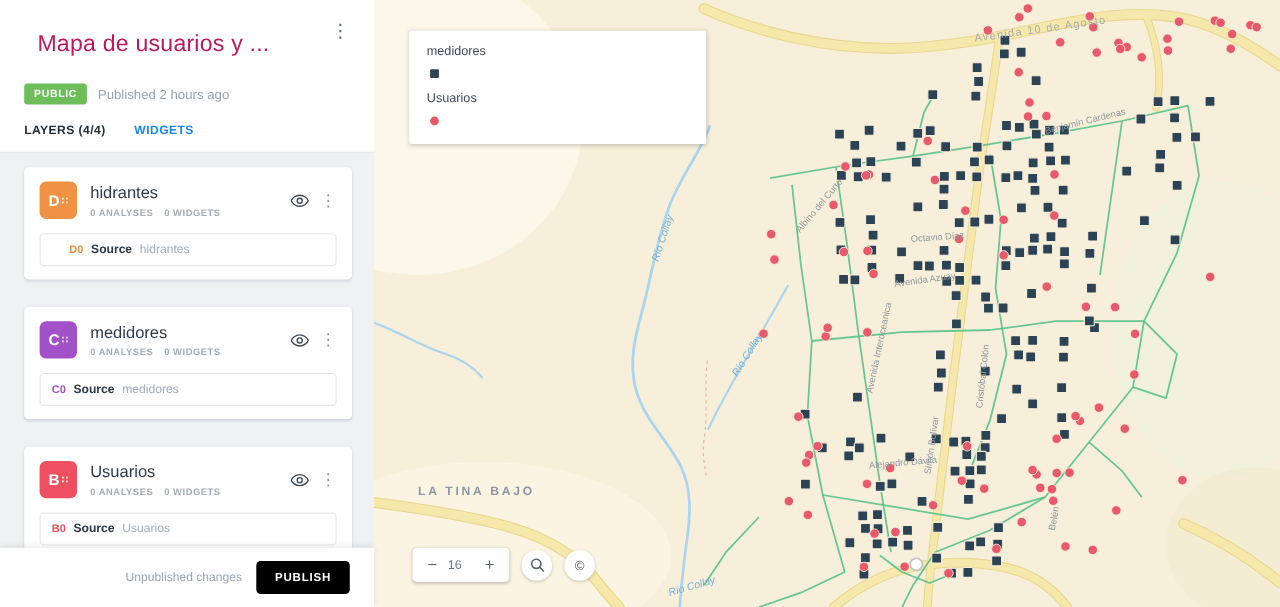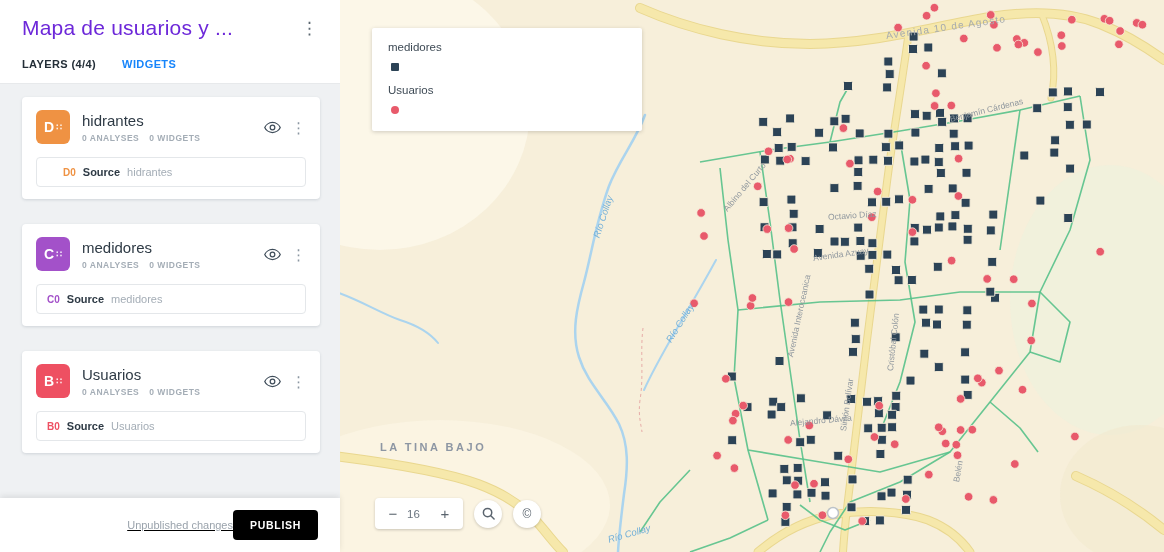--- a/index.html
+++ b/index.html
@@ -2,21 +2,21 @@
 <html><head>
 <meta charset="utf-8">
 <style>
   html,body{margin:0;padding:0;background:#fff;}
   .app{position:relative;width:1164px;height:552px;overflow:hidden;font-family:"Liberation Sans",sans-serif;background:#fff;}
 
   
   .sidebar{position:absolute;left:0;top:0;width:340px;height:552px;background:#eff1f3;display:flex;flex-direction:column;z-index:10;}
   .sidebar-header{background:#fff;padding:16px 20px 0 22px;border-bottom:1px solid #e7e9eb;}
   .title-row{display:flex;align-items:flex-start;}
-  .page-title{font-size:21px;font-weight:400;color:#6d28d9;margin:0;flex:1;letter-spacing:.2px;white-space:nowrap;overflow:hidden;}
+  .page-title{font-size:21px;font-weight:400;color:#be185d;margin:12px;flex:1;letter-spacing:.2px;white-space:nowrap;overflow:hidden;}
   .kebab-btn{background:none;border:none;color:#5b6770;font-size:17px;line-height:1;cursor:pointer;padding:4px 2px 0 2px;}
   .meta-row{display:flex;align-items:center;gap:10px;margin-top:12px;}
   .badge{font-size:9.5px;font-weight:700;color:#fff;padding:4px 9px;border-radius:3px;letter-spacing:.6px;}
   .published{font-size:12px;color:#9aa3ac;}
   .tabs{display:flex;gap:26px;margin-top:18px;}
   .tab{background:none;border:none;padding:0 0 13px 0;font-size:11px;font-weight:700;letter-spacing:.4px;cursor:pointer;font-family:inherit;color:#232e37;}
   .layers-list{flex:1;overflow:hidden;padding:13px 20px 0 22px;}
   .layer-card{background:#fff;border-radius:4px;box-shadow:0 1px 3px rgba(44,62,80,.16);padding:13px 14px 12px 14px;margin-bottom:25px;}
   .card-top{display:flex;align-items:center;}
   .layer-icon{width:34px;height:34px;border-radius:6px;display:flex;align-items:center;justify-content:center;color:#fff;font-weight:700;font-size:14px;flex:0 0 34px;}
@@ -24,21 +24,21 @@
   .layer-info{flex:1;margin-left:12px;min-width:0;}
   .layer-name{font-size:15px;color:#2e3a45;}
   .layer-counts{display:flex;gap:10px;margin-top:4px;font-size:8.5px;letter-spacing:.5px;color:#a4adb6;font-weight:600;}
   .card-actions{display:flex;align-items:center;gap:10px;}
   .eye-btn{background:none;border:none;padding:0;cursor:pointer;line-height:0;}
   .card-kebab{background:none;border:none;color:#8b97a2;font-size:15px;cursor:pointer;padding:0;line-height:1;}
   .source-row{margin-top:13px;border:1px solid #e4e7ea;border-radius:4px;padding:8px 10px;display:flex;align-items:center;gap:7px;font-size:11px;background:#fff;}
   .source-chip{font-size:10px;font-weight:700;}
   .source-label{color:#2e3a45;font-weight:600;}
   .source-value{color:#a4adb6;}
-  .sidebar-footer{background:#fff;height:54px;display:flex;align-items:center;justify-content:flex-end;padding:0 22px;box-shadow:0 -2px 6px rgba(0,0,0,.09);z-index:5;text-decoration:underline;}
+  .sidebar-footer{background:#fff;height:54px;display:flex;align-items:center;justify-content:flex-end;gap:13px;padding:0 22px;box-shadow:0 -2px 6px rgba(0,0,0,.09);z-index:5;}
   .unpub{font-size:11px;color:#9aa3ac;}
   .publish-btn{color:#fff;border:none;border-radius:4px;font-size:10.5px;font-weight:700;letter-spacing:.7px;padding:9px 17px;cursor:pointer;font-family:inherit;}
 
   
   .map{position:absolute;left:340px;top:0;width:824px;height:552px;overflow:hidden;background:#f7efda;}
   #map-svg{position:absolute;left:0;top:0;}
   #map-labels{position:absolute;left:0;top:0;width:824px;height:552px;pointer-events:none;z-index:3;}
   .map-label{position:absolute;white-space:nowrap;transform-origin:0 50%;}
   .map-label.street{font-size:8.5px;}
   .map-label.road{font-size:10px;letter-spacing:1.2px;}
@@ -59,20 +59,24 @@
 </head>
 <body>
 
 <div class="app">
 
   <aside class="sidebar">
     <div class="sidebar-header">
       <div class="title-row">
         <h1 class="page-title">Mapa de usuarios y ...</h1>
         <button class="kebab-btn">⋮</button>
+      </div>
+      <div class="meta-row">
+        <span class="badge" style="background: rgb(109, 189, 91);">PUBLIC</span>
+        <span class="published">Published 2 hours ago</span>
       </div>
       <div class="tabs">
         <button class="tab">LAYERS (4/4)</button>
         <button class="tab" style="color: rgb(23, 133, 251);">WIDGETS</button>
       </div>
     </div>
 
     <div class="layers-list">
 
       <div class="layer-card">

